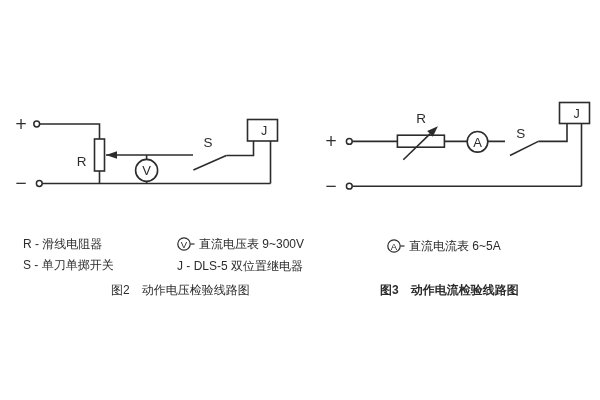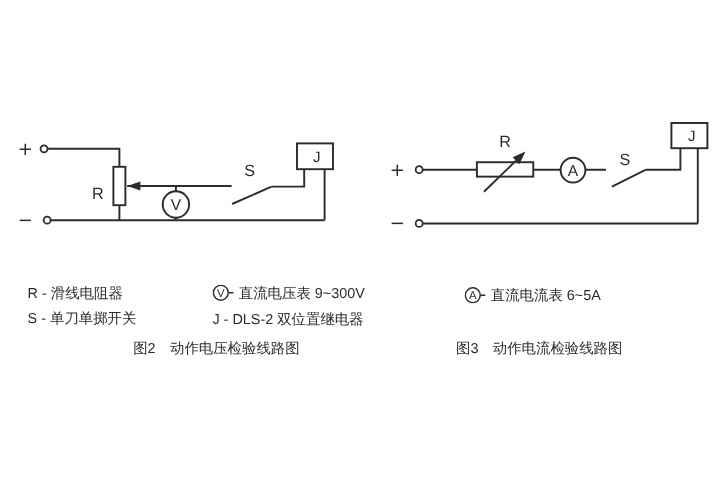--- a/index.html
+++ b/index.html
@@ -91,28 +91,28 @@
   <div class="legend-row" style="left:23px; top:258px;">S - 单刀单掷开关</div>
 
   <div class="legend-row meter-row" style="left:177px; top:237px;">
     <svg class="meter-symbol" width="18" height="14" viewBox="0 0 18 14">
       <circle cx="7" cy="7" r="6.2"></circle>
       <line x1="13.5" y1="7" x2="17.5" y2="7"></line>
       <text x="7" y="7.6">V</text>
     </svg>
     <span>直流电压表 9~300V</span>
   </div>
-  <div class="legend-row" style="left:177px; top:259px;">J - DLS-2 双位置继电器</div>
+  <div class="legend-row" style="left:177px; top:259px;">J - DLS-5 双位置继电器</div>
 
   <div class="legend-row" style="left:111px; top:283px;">图2　动作电压检验线路图</div>
 
   <div class="legend-row meter-row" style="left:387px; top:238.5px;">
     <svg class="meter-symbol" width="18" height="14" viewBox="0 0 18 14">
       <circle cx="7" cy="7" r="6.2"></circle>
       <line x1="13.5" y1="7" x2="17.5" y2="7"></line>
       <text x="7" y="7.6">A</text>
     </svg>
     <span>直流电流表 6~5A</span>
   </div>
 
-  <div class="legend-row" style="left:380px; top:283px;">图3　动作电流检验线路图</div>
+  <div class="legend-row" style="left:380px; top:283px;font-weight:bold;">图3　动作电流检验线路图</div>
 
 </div>
 
 </body></html>

